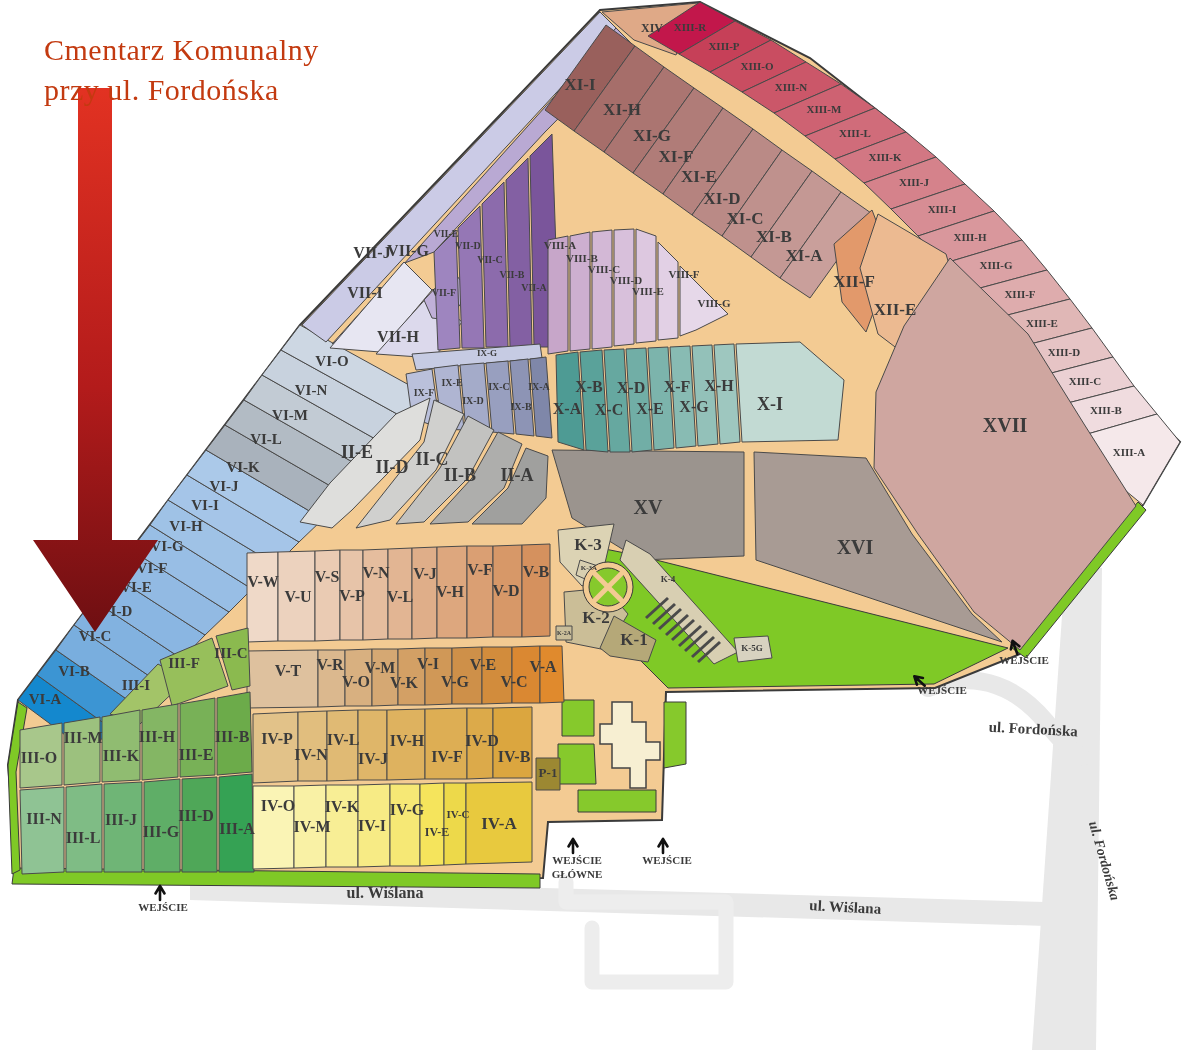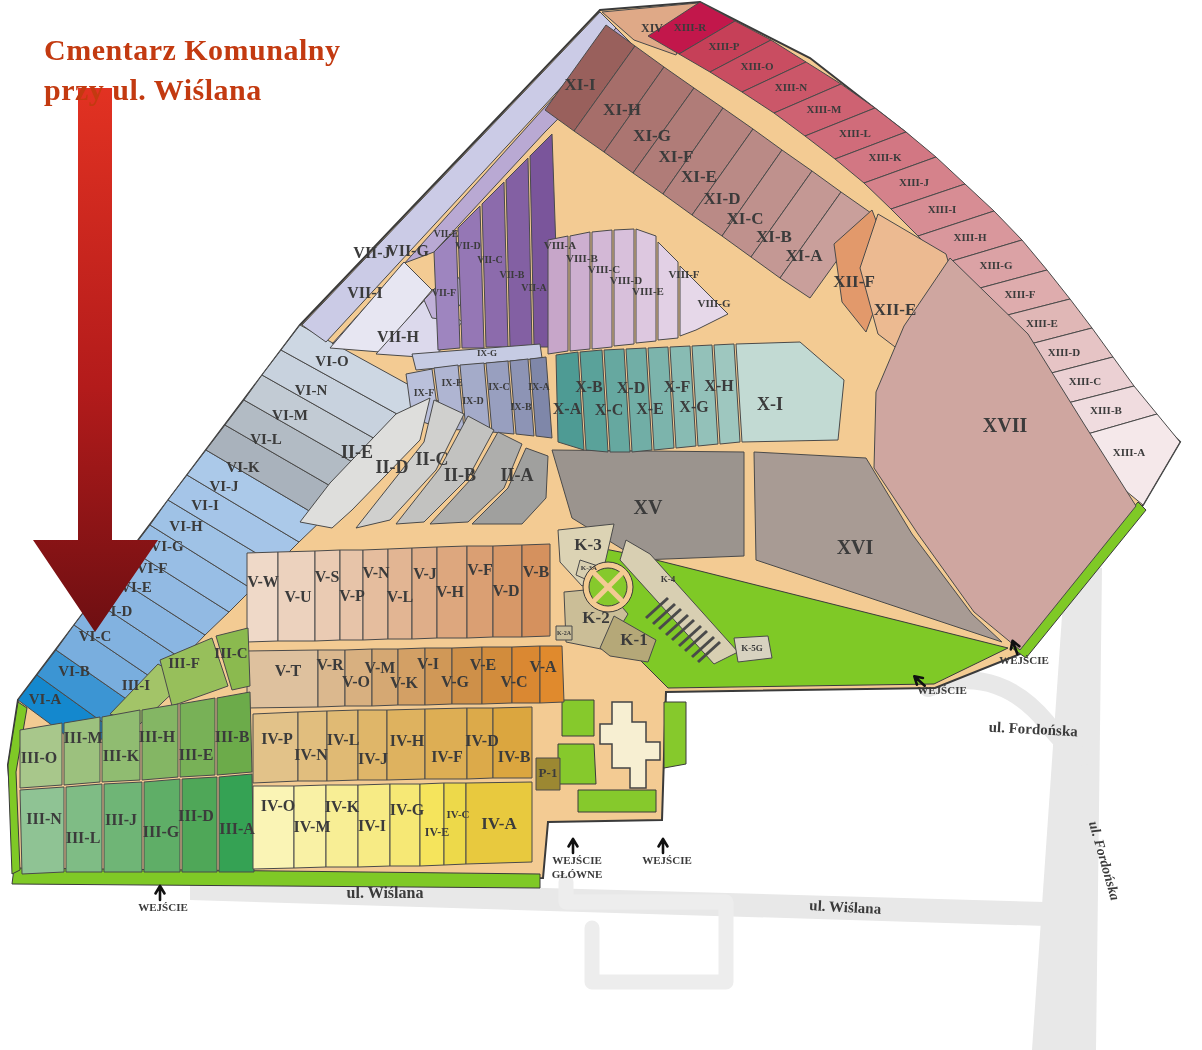--- a/index.html
+++ b/index.html
@@ -1,19 +1,19 @@
 <!DOCTYPE html>
 <html><head>
 <meta charset="utf-8">
 <style>
   html,body{margin:0;padding:0;background:#fff;}
   .stage{position:relative;width:1202px;height:1050px;background:#fff;overflow:hidden;
          font-family:"Liberation Serif",serif;}
   .stage svg{position:absolute;left:0;top:0;}
-  .title{position:absolute;left:44px;top:30px;font-weight:bold;font-size:30px;
+  .title{position:absolute;left:44px;top:30px;font-weight:normal;font-size:30px;
          line-height:1.32;color:#C33A10;letter-spacing:.5px;}
   text{font-family:"Liberation Serif",serif;font-weight:bold;fill:#3B3B3B;}
 </style>
 </head>
 <body>
 
 <div class="stage">
   <svg id="map-svg" width="1202" height="1050" viewBox="0 0 1202 1050">
     <defs>
       <linearGradient id="arrowGrad" x1="0" y1="0" x2="0" y2="1">
@@ -365,15 +365,15 @@
         <path d="M0,1 L0,-13 M0,-13 L-4.5,-5.5 M0,-13 L4.5,-5.5" stroke="#111" stroke-width="2.6" fill="none" stroke-linecap="round" transform="translate(573 852) rotate(0)"></path>
         <path d="M0,1 L0,-13 M0,-13 L-4.5,-5.5 M0,-13 L4.5,-5.5" stroke="#111" stroke-width="2.6" fill="none" stroke-linecap="round" transform="translate(663 852) rotate(0)"></path>
         <path d="M0,1 L0,-13 M0,-13 L-4.5,-5.5 M0,-13 L4.5,-5.5" stroke="#111" stroke-width="2.6" fill="none" stroke-linecap="round" transform="translate(1017 653) rotate(-20)"></path>
         <path d="M0,1 L0,-13 M0,-13 L-4.5,-5.5 M0,-13 L4.5,-5.5" stroke="#111" stroke-width="2.6" fill="none" stroke-linecap="round" transform="translate(924 685) rotate(-48)"></path>
       </g>
     <polygon id="big-red-arrow" fill="url(#arrowGrad)" points="78,88 112,88 112,540 158,540 95,632 33,540 78,540"></polygon>
   </svg>
 
   <div class="title" style="color: rgb(195, 58, 16);">
     <div>Cmentarz Komunalny</div>
-    <div>przy ul. Wiślana</div>
+    <div>przy ul. Fordońska</div>
   </div>
 </div>
 
 </body></html>

